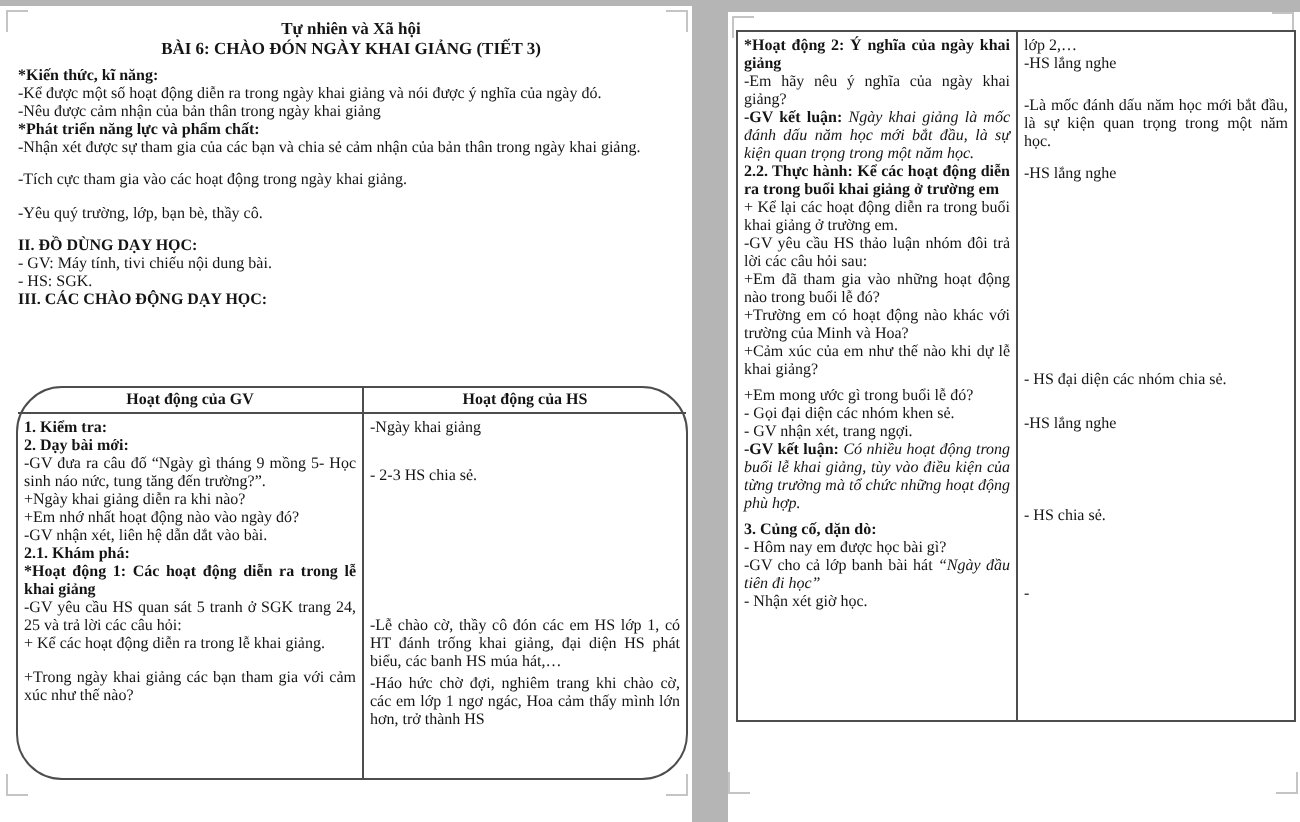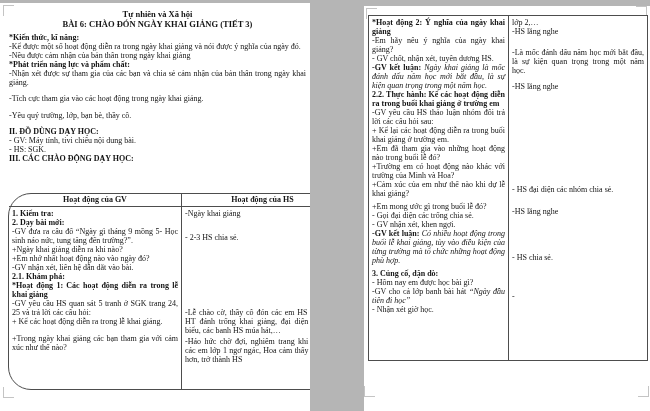--- a/index.html
+++ b/index.html
@@ -1,20 +1,20 @@
 <!DOCTYPE html>
 <html><head>
 <meta charset="utf-8">
 <style>
   html,body{margin:0;padding:0;}
   body{width:650px;height:411px;overflow:hidden;}
   .stage{position:relative;width:650px;height:411px;background:#b5b5b5;
          font-family:"Liberation Serif","DejaVu Serif",serif;color:#141414;}
   .page{position:absolute;background:#ffffff;overflow:hidden;}
-  .page-left{left:0;top:3px;width:310px;height:408px;text-decoration:underline;}
+  .page-left{left:0;top:3px;width:346px;height:408px;text-decoration:underline;}
   .page-right{left:364px;top:6px;width:286px;height:405px;}
   .content{position:absolute;left:9px;right:4px;top:6px;}
   .para{font-size:8px;line-height:9px;}
   .para.just{text-align:justify;text-justify:inter-word;}
   .doc-head{font-size:8.5px;line-height:10px;font-weight:bold;text-align:center;}
   .tbl{position:absolute;border:1px solid #4d4d4d;display:grid;background:#ffffff;}
   .tbl-left{left:8px;top:190px;width:334px;height:195px;
             grid-template-columns:173px 1fr;grid-template-rows:13px 1fr;border-radius:23px;}
   .tbl-right{left:4px;top:9px;width:278px;height:344px;
              grid-template-columns:140px 1fr;grid-template-rows:1fr;}
@@ -85,31 +85,30 @@
   <div class="page page-right">
     <div class="cm tl" style="left:2px;top:2px;"></div>
     <div class="cm tr" style="left:272px;top:0;"></div>
     <div class="cm bl" style="left:0;top:380px;"></div>
     <div class="cm br" style="left:274px;top:380px;"></div>
 
     <div class="tbl tbl-right">
       <div class="cell c1">
           <div class="para just"><span style="font-weight: bold;">*Hoạt động 2: Ý nghĩa của ngày khai giảng</span></div>
           <div class="para just"><span>-Em hãy nêu ý nghĩa của ngày khai giảng?</span></div>
-          <div class="para"><span>- GV chốt, nhận xét, tuyên dương HS.</span></div>
           <div class="para just"><span style="font-weight: bold;">-GV kết luận: </span><span style="font-style: italic;">Ngày khai giảng là mốc đánh dấu năm học mới bắt đầu, là sự kiện quan trọng trong một năm học.</span></div>
           <div class="para just"><span style="font-weight: bold;">2.2. Thực hành: Kể các hoạt động diễn ra trong buổi khai giảng ở trường em</span></div>
+          <div class="para just"><span>+ Kể lại các hoạt động diễn ra trong buổi khai giảng ở trường em.</span></div>
           <div class="para just"><span>-GV yêu cầu HS thảo luận nhóm đôi trả lời các câu hỏi sau:</span></div>
-          <div class="para just"><span>+ Kể lại các hoạt động diễn ra trong buổi khai giảng ở trường em.</span></div>
           <div class="para just"><span>+Em đã tham gia vào những hoạt động nào trong buổi lễ đó?</span></div>
           <div class="para just"><span>+Trường em có hoạt động nào khác với trường của Minh và Hoa?</span></div>
           <div class="para just"><span>+Cảm xúc của em như thế nào khi dự lễ khai giảng?</span></div>
           <div class="para" style="margin-top: 4px;"><span>+Em mong ước gì trong buổi lễ đó?</span></div>
-          <div class="para"><span>- Gọi đại diện các trống chia sẻ.</span></div>
-          <div class="para"><span>- GV nhận xét, khen ngợi.</span></div>
+          <div class="para"><span>- Gọi đại diện các nhóm khen sẻ.</span></div>
+          <div class="para"><span>- GV nhận xét, trang ngợi.</span></div>
           <div class="para just"><span style="font-weight: bold;">-GV kết luận: </span><span style="font-style: italic;">Có nhiều hoạt động trong buổi lễ khai giảng, tùy vào điều kiện của từng trường mà tổ chức những hoạt động phù hợp.</span></div>
           <div class="para" style="margin-top: 4px;"><span style="font-weight: bold;">3. Củng cố, dặn dò:</span></div>
           <div class="para"><span>- Hôm nay em được học bài gì?</span></div>
           <div class="para just"><span>-GV cho cả lớp banh bài hát </span><span style="font-style: italic;">“Ngày đầu tiên đi học”</span></div>
           <div class="para"><span>- Nhận xét giờ học.</span></div>
         </div>
       <div class="cell">
           <div class="para"><span>lớp 2,…</span></div>
           <div class="para"><span>-HS lắng nghe</span></div>
           <div class="para just" style="margin-top: 12px;"><span>-Là mốc đánh dấu năm học mới bắt đầu, là sự kiện quan trọng trong một năm học.</span></div>

